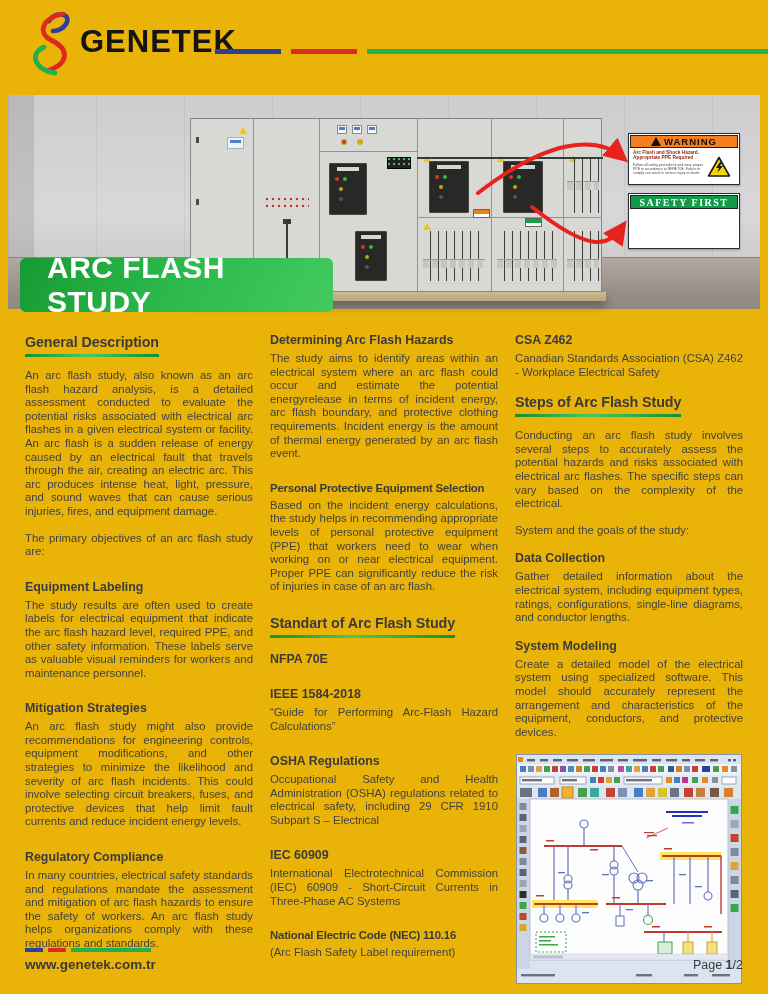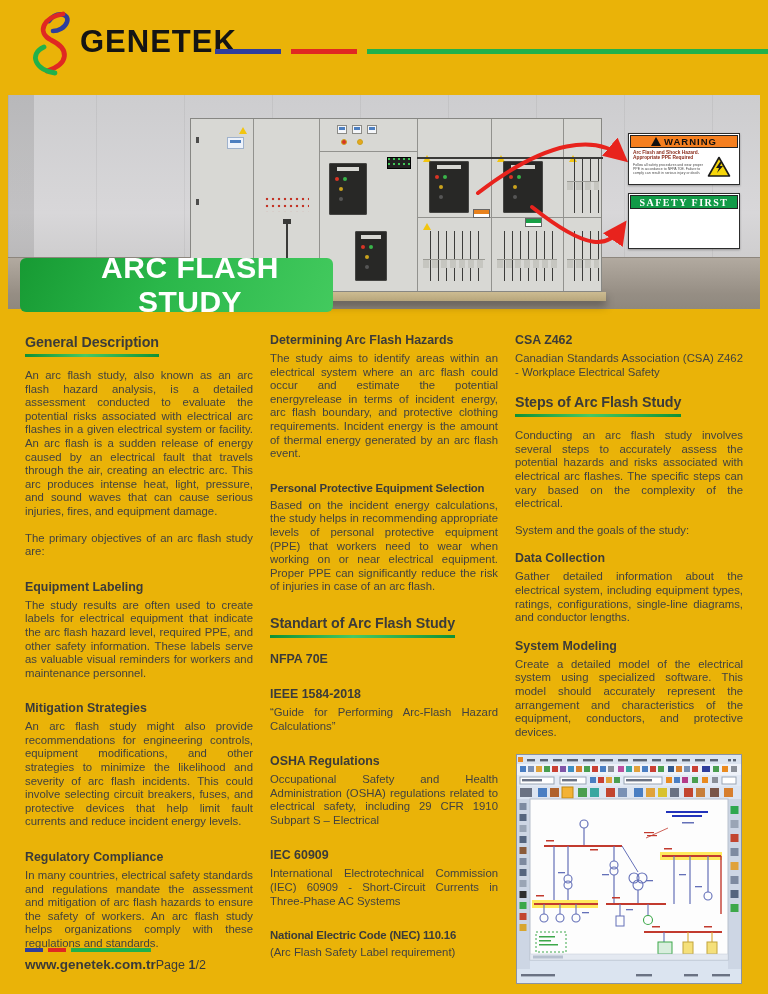--- a/index.html
+++ b/index.html
@@ -94,21 +94,21 @@
   .sign-safety .body { display:flex; height:38px; border:1px solid #333; border-top:none; }
   .sign-safety .cell-icon { width:42px; display:flex; align-items:center; justify-content:center;
      border-right:1px solid #333; }
   .sign-safety .cell-txt { flex:1; display:flex; align-items:center; padding-left:5px;
      font-size:10.5px; color:#1c1c1c; line-height:11.5px; }
 
   
   .banner { position:absolute; left:12px; top:163px; width:313px; height:54px; z-index:5;
      border-radius:6px; display:flex; align-items:center; padding-left:27px;
      background:linear-gradient(115deg, #179a33 0%, #2ab74a 45%, #43ca5e 100%);
-     color:#fff; font-size:30px; font-weight:700; letter-spacing:0.5px;text-align:center; }
+     color:#fff; font-size:30px; font-weight:700; letter-spacing:0.5px; }
 
   
   .main { position:absolute; left:25px; right:25px; top:333px;
      display:grid; grid-template-columns:1fr 1fr 1fr; column-gap:17px; }
   .h-major { display:inline-block; margin-bottom:10px; }
   .h-major .txt { font-size:14.3px; font-weight:700; color:#3b3b3a; letter-spacing:-0.1px; }
   .h-major .bar { height:3px; margin-top:4px;
      background:linear-gradient(90deg,#0f9136,#46c964 45%,#0f9136); }
   .h-sub { font-size:12.4px; font-weight:700; color:#3b3b3a; margin:21px 0 5px; }
   .h-sub.first { margin-top:0; }
@@ -120,21 +120,21 @@
   
   .appshot { margin-top:15px; width:100%; display:block; }
 
   
   .footer { position:absolute; left:25px; right:25px; top:948px; }
   .flines { display:flex; gap:5px; margin-bottom:5px; }
   .flines span { height:4px; display:block; }
   .fl-blue { width:18px; background:#2f3e9c; }
   .fl-red { width:18px; background:#e02822; }
   .fl-green { width:80px; background:#21b14b; }
-  .frow { display:flex; justify-content:flex-start; align-items:baseline; }
+  .frow { display:flex; justify-content:space-between; align-items:baseline; }
   .website { font-size:13.5px; font-weight:700; color:#3a3a39; text-decoration:none; }
   .pageno { font-size:12.5px; color:#3a3a39; }
   .pageno b { font-weight:700; }
 </style>
 </head>
 <body>
 
 <div class="page">
 
   <div class="header">

